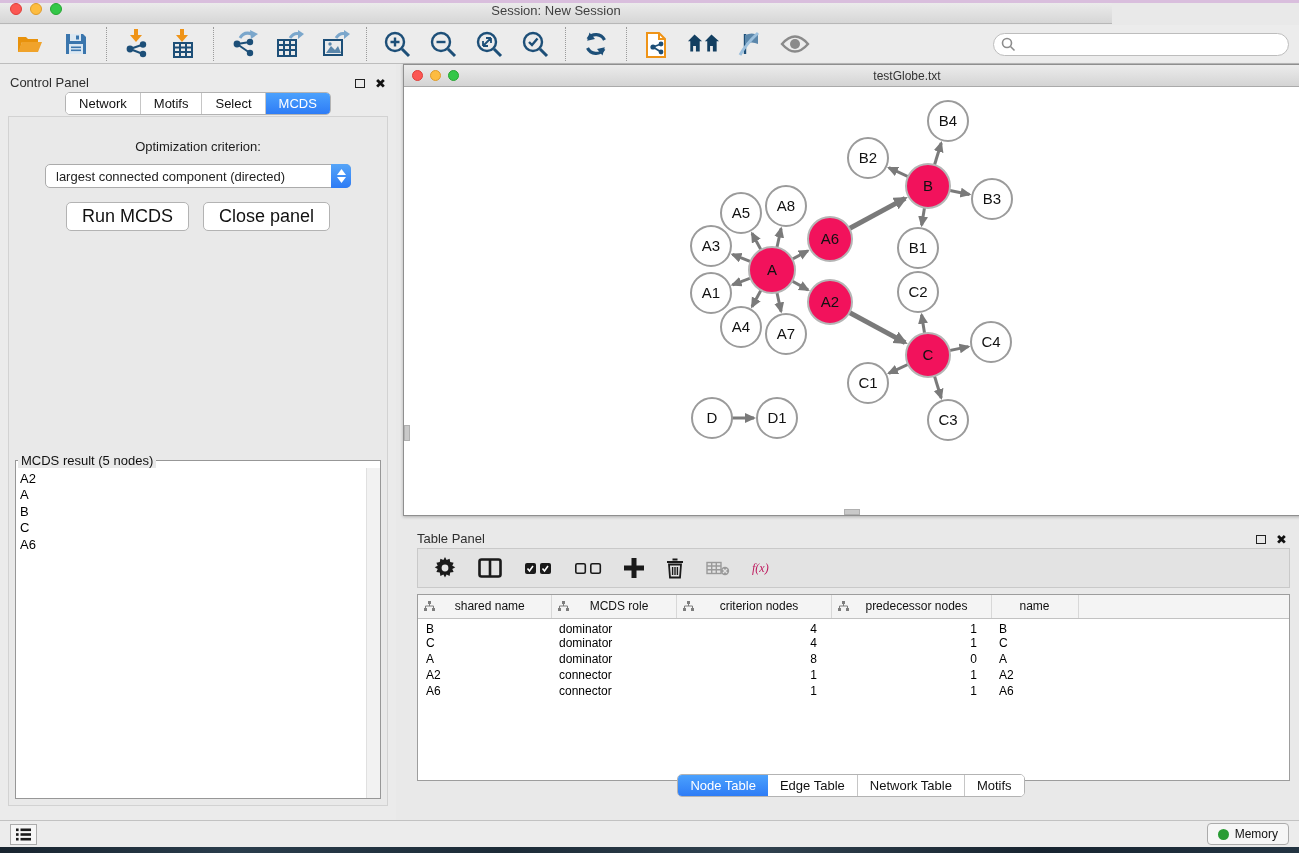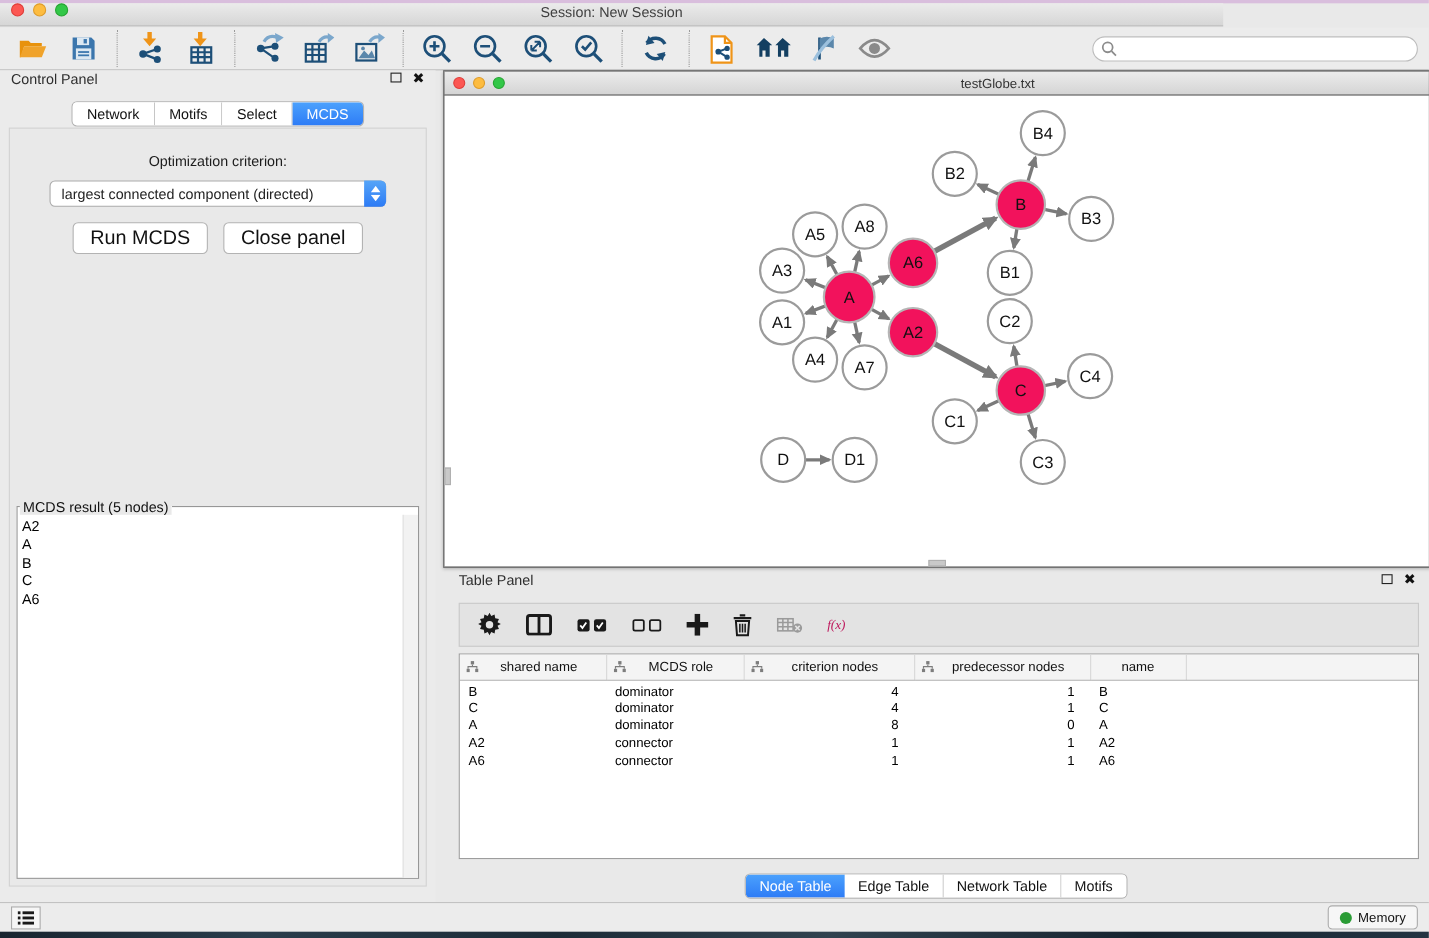--- a/index.html
+++ b/index.html
@@ -23,21 +23,21 @@
   .tsep { width:0; height:34px; border-left:1px dotted #9a9a9a; }
   .tbtn { width:32px; height:32px; display:flex; align-items:center; justify-content:center; cursor:default; }
   .tbtn svg { display:block; }
   #search-wrap { margin-left:auto; margin-right:10px; position:relative; }
   #search-wrap input { width:296px; height:23px; border:1px solid #bdbdbd; border-radius:12px; background:#fff;
     padding-left:26px; font-size:13px; outline:none; }
   #search-wrap .mag { position:absolute; left:8px; top:4px; }
 
   
   #control-panel { position:absolute; left:0; top:64px; width:396px; height:756px; background:#ebebeb; }
-  .panel-head { height:26px; display:flex; align-items:flex-start; padding:0 10px; font-size:13px; color:#2e2e2e; }
+  .panel-head { height:26px; display:flex; align-items:flex-end; padding:0 10px; font-size:13px; color:#2e2e2e; }
   .panel-head .ph-icons { margin-left:auto; display:flex; gap:10px; align-items:center; }
   .ph-float { width:10px; height:9px; border:1.5px solid #222; background:transparent; }
   .ph-close { font-size:13px; font-weight:bold; color:#111; line-height:1; }
   .seg-tabs { display:flex; justify-content:center; margin-top:2px; }
   .seg { display:flex; border:1px solid #b3b3b3; border-radius:5px; overflow:hidden; background:#fff; }
   .seg .tab { padding:3px 13px; font-size:13px; background:#fff; border-right:1px solid #c6c6c6; color:#111; }
   .seg .tab:last-child { border-right:none; }
   .seg .tab.active { background:linear-gradient(#4ba1fd,#2e7cf6); color:#fff; border-right:none; }
   #cp-content { position:absolute; left:8px; right:8px; top:52px; bottom:14px; background:#e9e9e9;
     border:1px solid #d2d2d2; }
@@ -82,21 +82,21 @@
   #tp-table-wrap { position:absolute; left:14px; right:9px; top:74px; bottom:36px; background:#fff; border:1px solid #9d9d9d; overflow:hidden; }
   table#node-table { border-collapse:collapse; width:100%; table-layout:fixed; }
   #node-table th { height:23px; background:#f4f4f4; border-bottom:1px solid #c2c2c2; border-right:1px solid #d8d8d8;
     font-weight:normal; font-size:12px; color:#111; padding:0; }
   #node-table th .hcell { display:flex; align-items:center; padding:0 6px; }
   #node-table th .hlabel { flex:1; text-align:center; }
   #node-table th:last-child { border-right:none; }
   #node-table td { font-size:12px; height:15.8px; padding:0 8px; color:#000; white-space:nowrap; }
   #node-table td.num { text-align:right; padding-right:14px; }
   #node-table tr:first-child td { padding-top:3px; }
-  #tp-tabs { position:absolute; left:0; right:0; bottom:0; display:flex; justify-content:center; }
+  #tp-tabs { position:absolute; left:0; right:0; bottom:20px; display:flex; justify-content:center; }
   #tp-tabs .seg .tab { padding:3px 12px; }
 
   
   #status-bar { position:absolute; left:0; top:820px; width:1299px; height:27px; background:#ececec; border-top:1px solid #c2c2c2;
     display:flex; align-items:center; }
   #list-btn { margin-left:10px; width:27px; height:21px; background:#f6f6f6; border:1px solid #ababab;
     display:flex; align-items:center; justify-content:center; }
   #memory-btn { margin-left:auto; margin-right:10px; height:22px; background:#f6f6f6; border:1px solid #ababab; border-radius:4px;
     display:flex; align-items:center; gap:6px; padding:0 10px; font-size:12px; color:#111; }
   #memory-dot { width:11px; height:11px; border-radius:50%; background:#2a9c35; }

